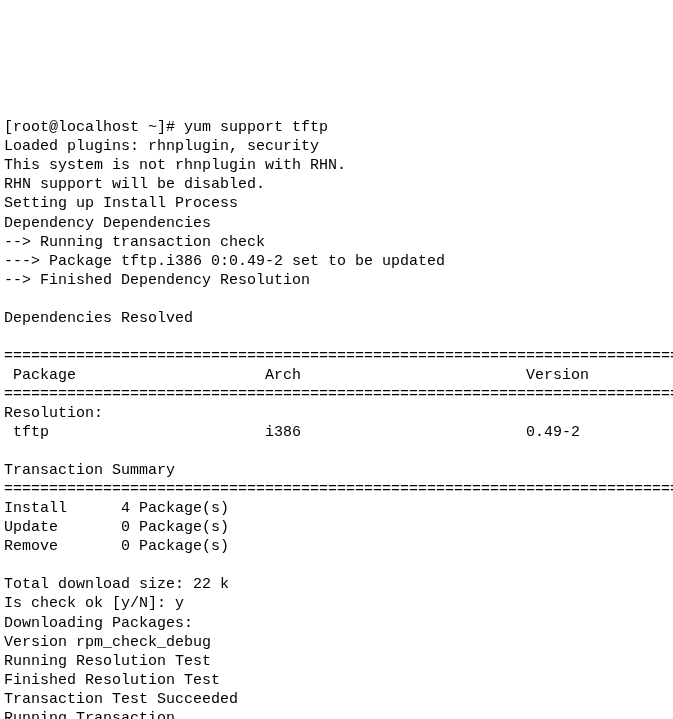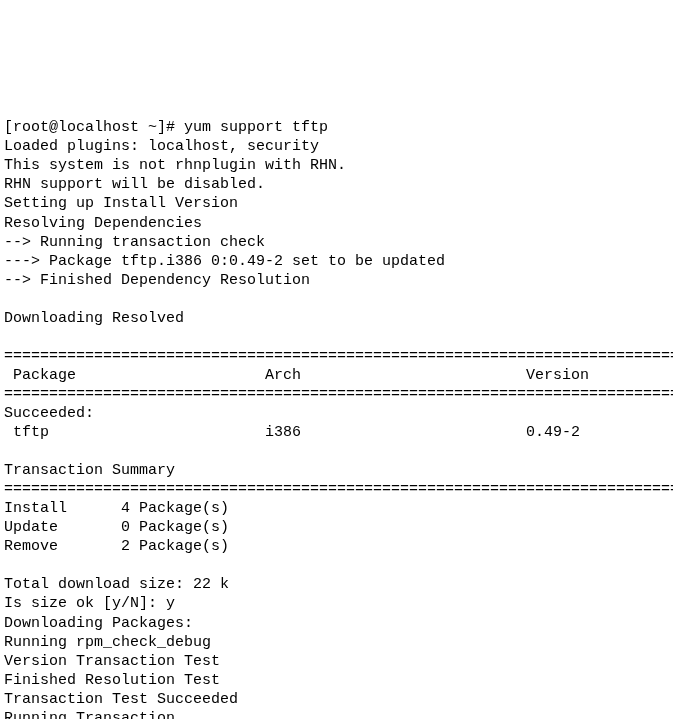--- a/index.html
+++ b/index.html
@@ -16,48 +16,48 @@
     padding: 4px 4px 0 4px;
   }
 </style>
 </head>
 <body>
 
 
 
 <div class="terminal">
 <span>[root@localhost ~]# yum support tftp</span>
-<span>Loaded plugins: localhost, security</span>
+<span>Loaded plugins: rhnplugin, security</span>
 <span>This system is not rhnplugin with RHN.</span>
 <span>RHN support will be disabled.</span>
-<span>Setting up Install Version</span>
-<span>Resolving Dependencies</span>
+<span>Setting up Install Process</span>
+<span>Dependency Dependencies</span>
 <span>--&gt; Running transaction check</span>
 <span>---&gt; Package tftp.i386 0:0.49-2 set to be updated</span>
 <span>--&gt; Finished Dependency Resolution</span>
 
-<span>Downloading Resolved</span>
+<span>Dependencies Resolved</span>
 
 <span>=============================================================================</span>
 <span> Package                     Arch                         Version</span>
 <span>=============================================================================</span>
-<span>Succeeded:</span>
+<span>Resolution:</span>
 <span> tftp                        i386                         0.49-2</span>
 
 <span>Transaction Summary</span>
 <span>=============================================================================</span>
 <span>Install      4 Package(s)</span>
 <span>Update       0 Package(s)</span>
-<span>Remove       2 Package(s)</span>
+<span>Remove       0 Package(s)</span>
 
 <span>Total download size: 22 k</span>
-<span>Is size ok [y/N]: y</span>
+<span>Is check ok [y/N]: y</span>
 <span>Downloading Packages:</span>
-<span>Running rpm_check_debug</span>
-<span>Version Transaction Test</span>
+<span>Version rpm_check_debug</span>
+<span>Running Resolution Test</span>
 <span>Finished Resolution Test</span>
 <span>Transaction Test Succeeded</span>
 <span>Running Transaction</span>
 
 
 
 
 
 
 </div>

